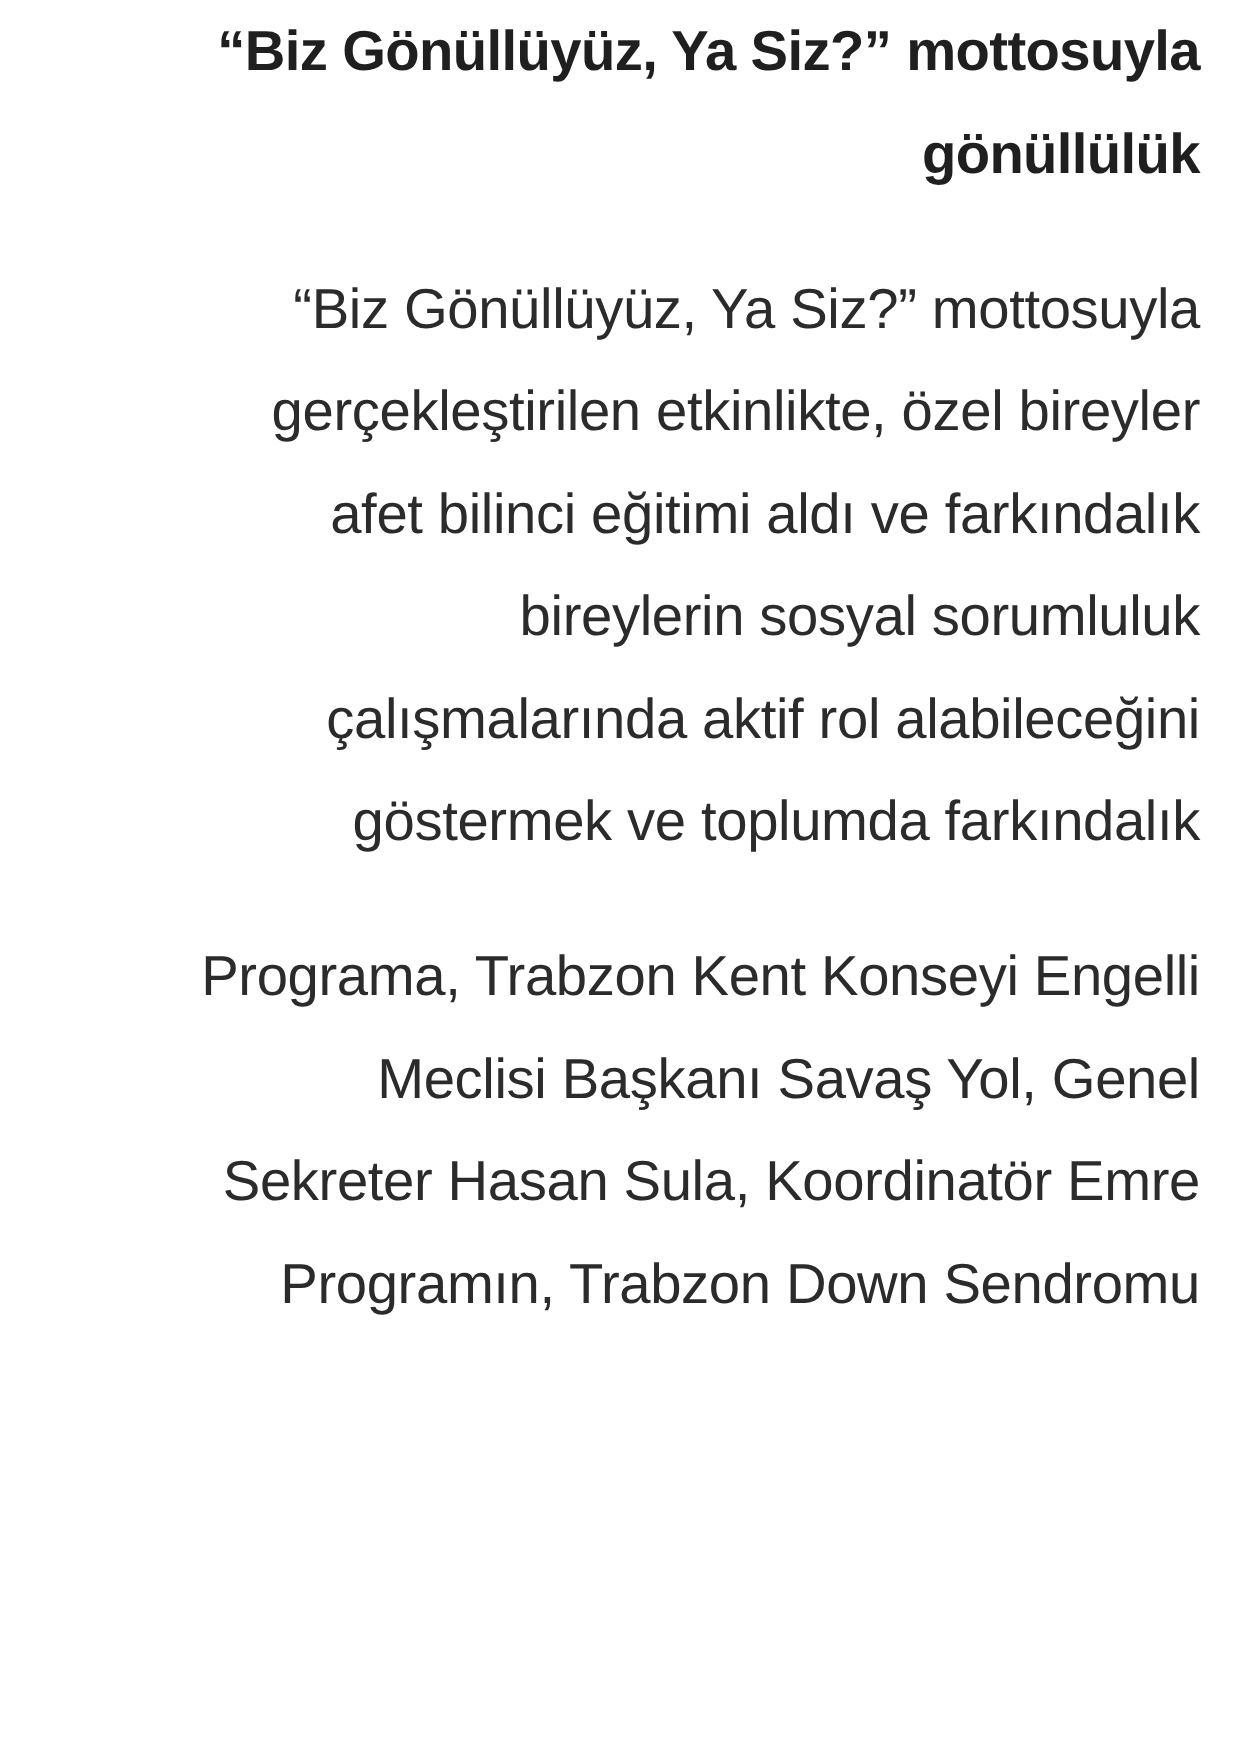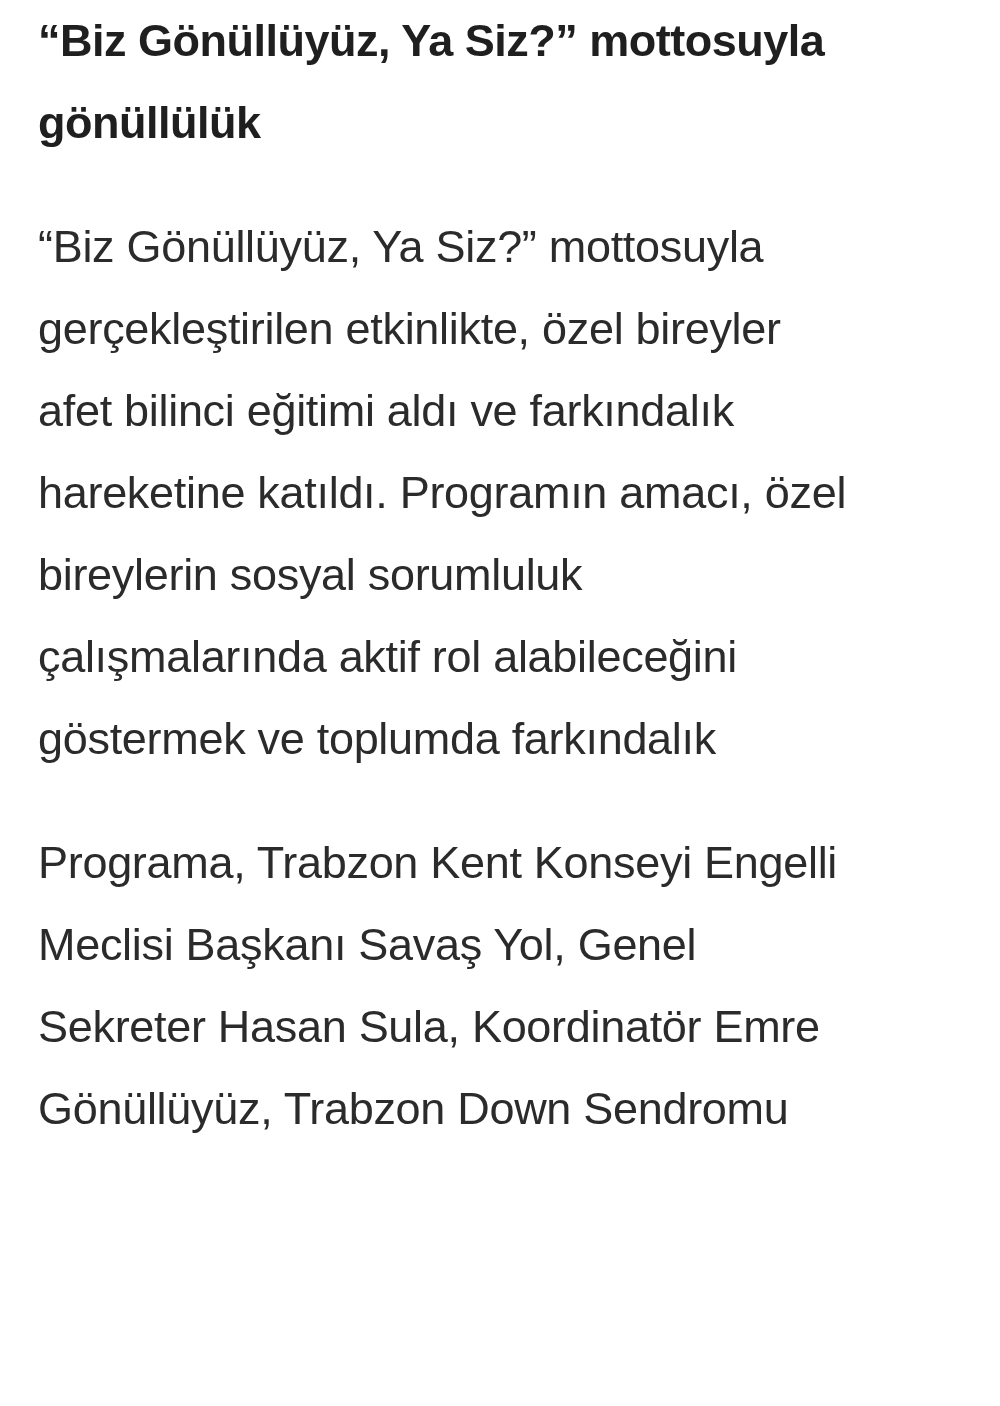--- a/index.html
+++ b/index.html
@@ -9,20 +9,21 @@
   }
   .page {
     position: relative;
     width: 1000px;
     height: 1242px;
     box-sizing: border-box;
     padding: 0 40px 0 38px;
     background: #ffffff;
     overflow: hidden;
     font-family: "Liberation Sans", "DejaVu Sans", sans-serif;
+    text-align: right;
   }
   .heading {
     margin: 0;
     font-size: 45px;
     font-weight: 700;
     line-height: 82px;
     letter-spacing: -0.5px;
     color: #1f1f1f;
   }
   .para {
@@ -45,26 +46,25 @@
 
   <h1 class="heading">
     <span class="line">“Biz Gönüllüyüz, Ya Siz?” mottosuyla</span>
     <span class="line">gönüllülük</span>
   </h1>
 
   <p class="para">
     <span class="line">“Biz Gönüllüyüz, Ya Siz?” mottosuyla</span>
     <span class="line">gerçekleştirilen etkinlikte, özel bireyler</span>
     <span class="line">afet bilinci eğitimi aldı ve farkındalık</span>
-    <span class="line">hareketine katıldı. Programın amacı, özel</span>
     <span class="line">bireylerin sosyal sorumluluk</span>
     <span class="line">çalışmalarında aktif rol alabileceğini</span>
     <span class="line">göstermek ve toplumda farkındalık</span>
   </p>
 
   <p class="para">
     <span class="line">Programa, Trabzon Kent Konseyi Engelli</span>
     <span class="line">Meclisi Başkanı Savaş Yol, Genel</span>
     <span class="line">Sekreter Hasan Sula, Koordinatör Emre</span>
-    <span class="line">Gönüllüyüz, Trabzon Down Sendromu</span>
+    <span class="line">Programın, Trabzon Down Sendromu</span>
   </p>
 
 </div>
 
 </body></html>

